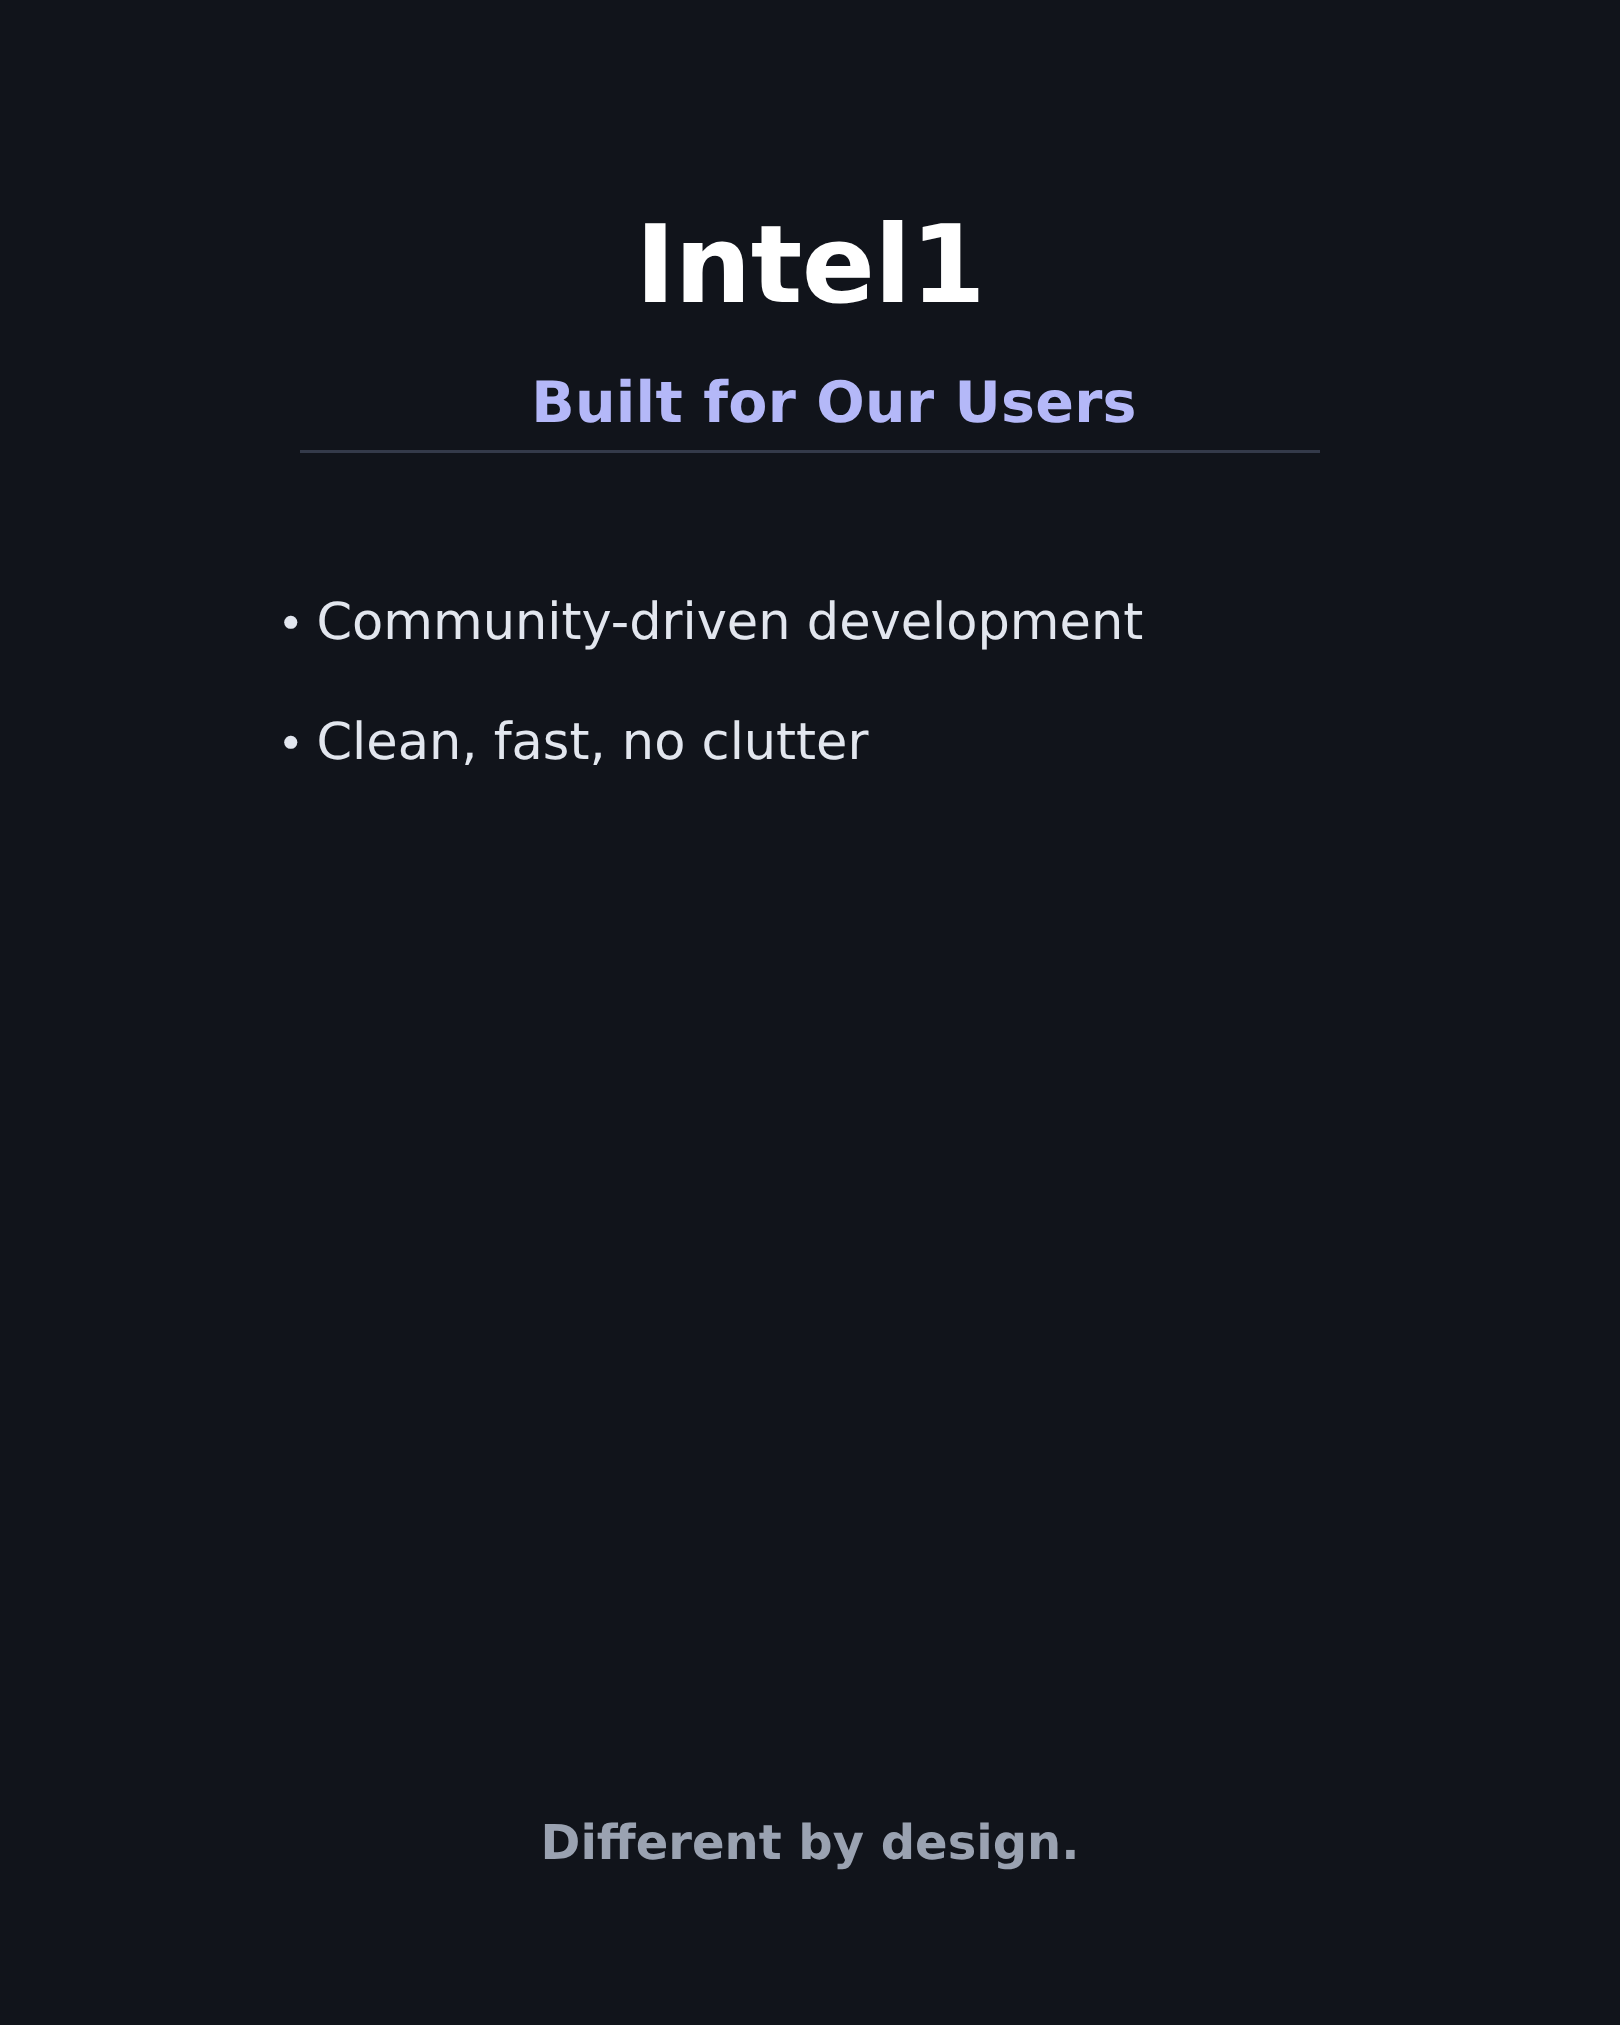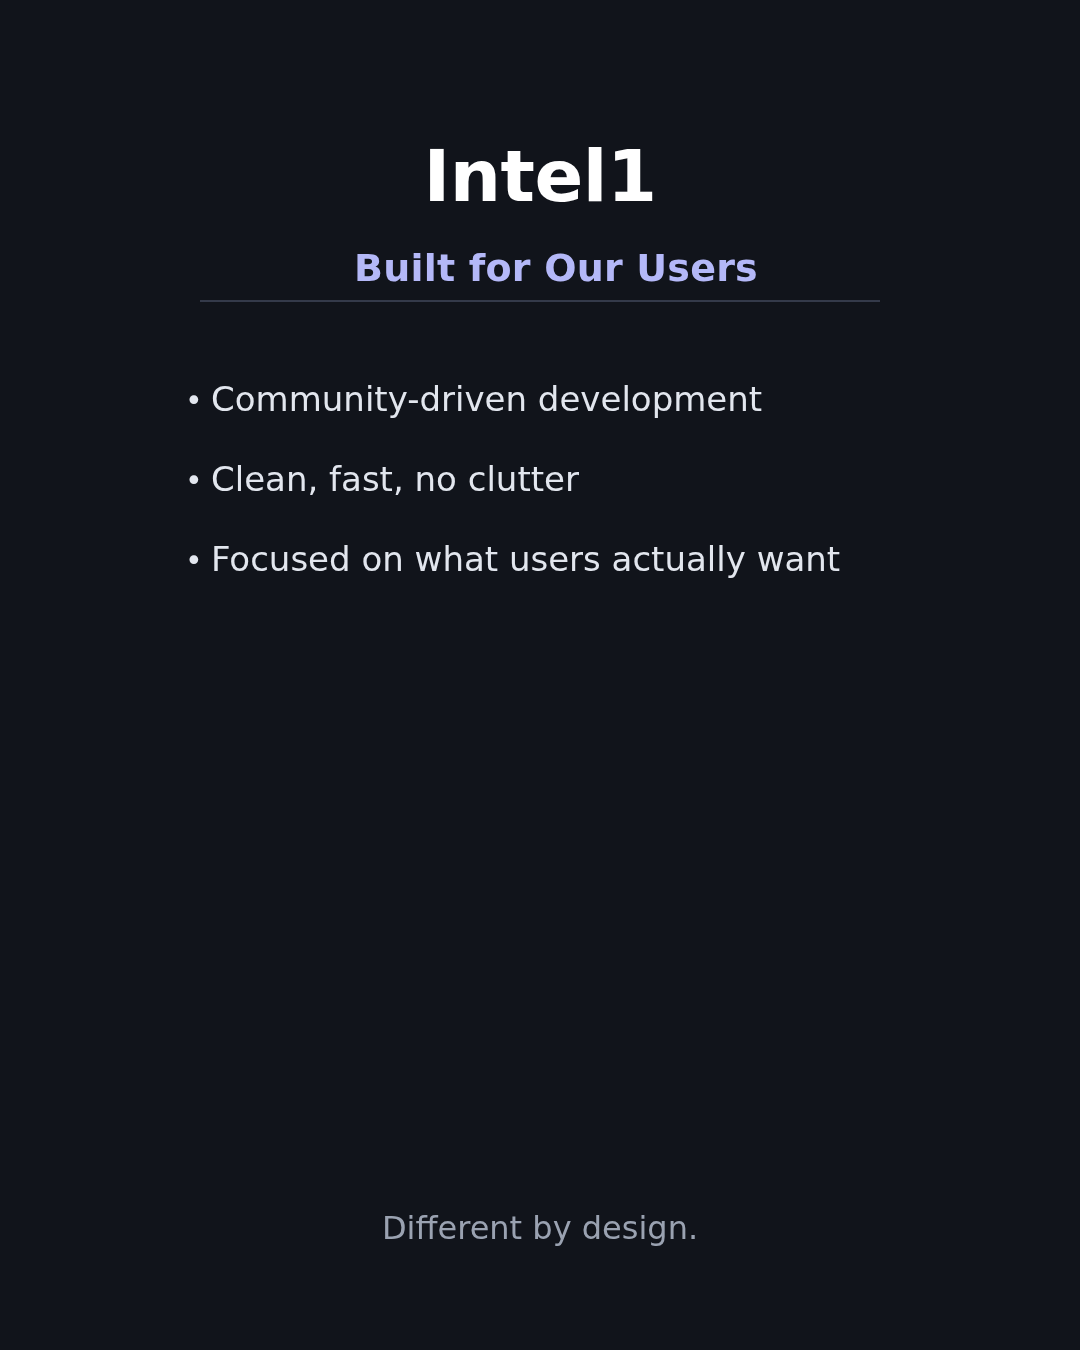--- a/index.html
+++ b/index.html
@@ -69,21 +69,21 @@
     height: 2px;
     background: #343a4a;
     border: 0;
     margin: 0;
   }
 
   
   .bullet-list {
     position: absolute;
     left: 185px;
-    top: 377px;
+    top: 393px;
     margin: 0;
     padding: 0;
     list-style: none;
     width: 800px;
   }
 
   .bullet-item {
     display: block;
     height: 80px;
     line-height: 44px;
@@ -107,21 +107,21 @@
   }
 
   
   .footer {
     position: absolute;
     left: 0;
     top: 1208px;
     width: 1080px;
     text-align: center;
     font-size: 32px;
-    font-weight: normal;
+    font-weight: bold;
     line-height: 1.3;
     color: #9aa2b1;
   }
 </style>
 </head>
 <body>
 
 <div class="slide">
 
   <div class="header">
@@ -132,20 +132,17 @@
 
   <hr class="divider">
 
   <ul class="bullet-list">
     <li class="bullet-item">
       <span class="bullet-dot">•</span><span class="bullet-text">Community-driven development</span>
     </li>
     <li class="bullet-item">
       <span class="bullet-dot">•</span><span class="bullet-text">Clean, fast, no clutter</span>
     </li>
-    <li class="bullet-item">
-      <span class="bullet-dot">•</span><span class="bullet-text">Focused on what users actually want</span>
-    </li>
   </ul>
 
   <div class="footer">Different by design.</div>
 
 </div>
 
 </body></html>

